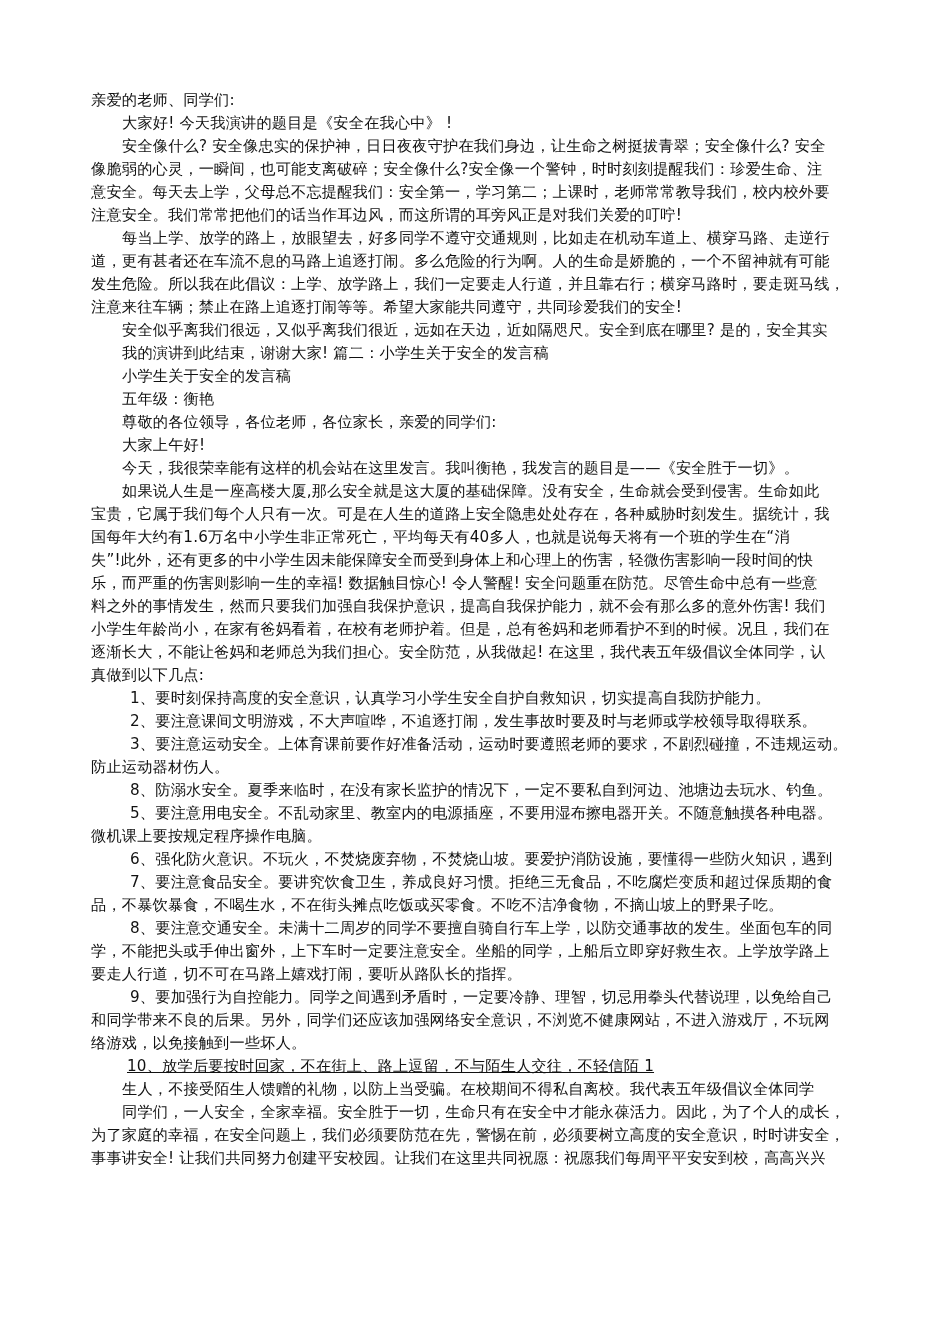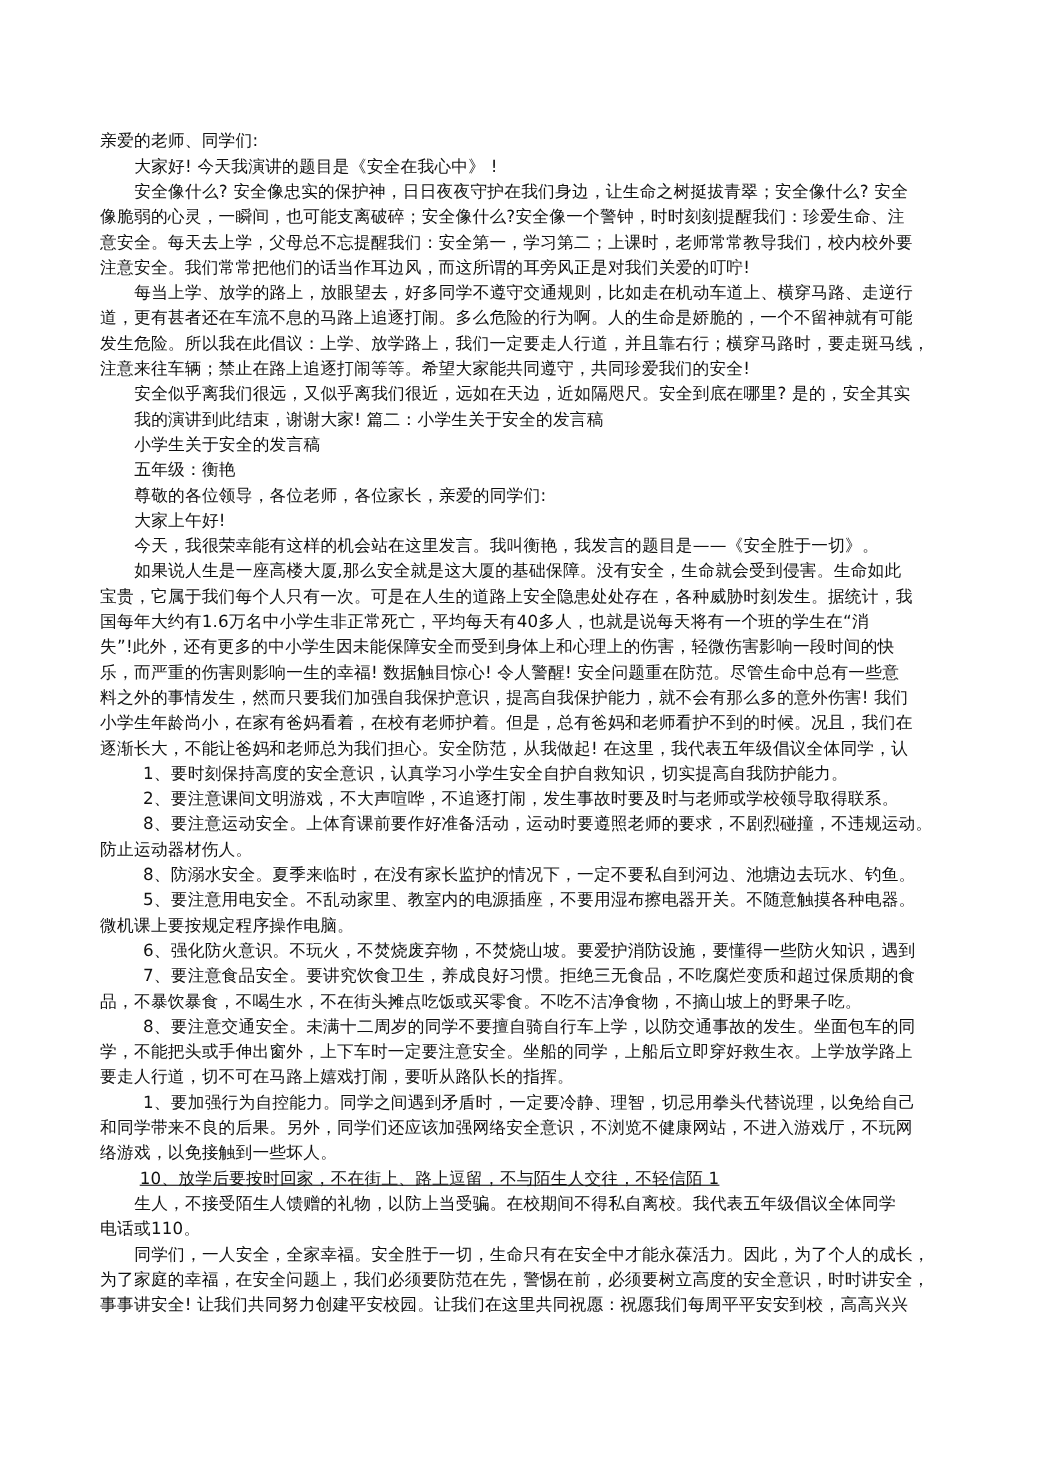--- a/index.html
+++ b/index.html
@@ -1,20 +1,20 @@
 <!DOCTYPE html>
 <html><head>
   <meta charset="utf-8">
   <style>
     html, body { margin: 0; padding: 0; background: #ffffff; }
     body { width: 950px; height: 1344px; position: relative; overflow: hidden; }
     .page {
       position: absolute; left: 91px; top: 89px; width: 770px;
       font-family: "DejaVu Sans", "Liberation Sans", sans-serif;
-      font-size: 15.2px; color: #111111; margin-top: 28px;
+      font-size: 15.2px; color: #111111;
     }
     .line { height: 23px; line-height: 23px; white-space: nowrap; letter-spacing: 0.2px; }
     .ind1 { padding-left: 31px; }
     .ind2 { padding-left: 39px; }
     .ind3 { padding-left: 36px; text-decoration: underline; }
   </style>
 </head>
 <body>
 
 <div class="page" id="page">
@@ -36,35 +36,35 @@
     <div class="line ind1">大家上午好!</div>
     <div class="line ind1">今天，我很荣幸能有这样的机会站在这里发言。我叫衡艳，我发言的题目是——《安全胜于一切》。</div>
     <div class="line ind1">如果说人生是一座高楼大厦,那么安全就是这大厦的基础保障。没有安全，生命就会受到侵害。生命如此</div>
     <div class="line">宝贵，它属于我们每个人只有一次。可是在人生的道路上安全隐患处处存在，各种威胁时刻发生。据统计，我</div>
     <div class="line">国每年大约有1.6万名中小学生非正常死亡，平均每天有40多人，也就是说每天将有一个班的学生在“消</div>
     <div class="line">失”!此外，还有更多的中小学生因未能保障安全而受到身体上和心理上的伤害，轻微伤害影响一段时间的快</div>
     <div class="line">乐，而严重的伤害则影响一生的幸福! 数据触目惊心! 令人警醒! 安全问题重在防范。尽管生命中总有一些意</div>
     <div class="line">料之外的事情发生，然而只要我们加强自我保护意识，提高自我保护能力，就不会有那么多的意外伤害! 我们</div>
     <div class="line">小学生年龄尚小，在家有爸妈看着，在校有老师护着。但是，总有爸妈和老师看护不到的时候。况且，我们在</div>
     <div class="line">逐渐长大，不能让爸妈和老师总为我们担心。安全防范，从我做起! 在这里，我代表五年级倡议全体同学，认</div>
+    <div class="line">真做到以下几点:</div>
     <div class="line ind2">1、要时刻保持高度的安全意识，认真学习小学生安全自护自救知识，切实提高自我防护能力。</div>
     <div class="line ind2">2、要注意课间文明游戏，不大声喧哗，不追逐打闹，发生事故时要及时与老师或学校领导取得联系。</div>
-    <div class="line ind2">8、要注意运动安全。上体育课前要作好准备活动，运动时要遵照老师的要求，不剧烈碰撞，不违规运动。</div>
+    <div class="line ind2">3、要注意运动安全。上体育课前要作好准备活动，运动时要遵照老师的要求，不剧烈碰撞，不违规运动。</div>
     <div class="line">防止运动器材伤人。</div>
     <div class="line ind2">8、防溺水安全。夏季来临时，在没有家长监护的情况下，一定不要私自到河边、池塘边去玩水、钓鱼。</div>
     <div class="line ind2">5、要注意用电安全。不乱动家里、教室内的电源插座，不要用湿布擦电器开关。不随意触摸各种电器。</div>
     <div class="line">微机课上要按规定程序操作电脑。</div>
     <div class="line ind2">6、强化防火意识。不玩火，不焚烧废弃物，不焚烧山坡。要爱护消防设施，要懂得一些防火知识，遇到</div>
     <div class="line ind2">7、要注意食品安全。要讲究饮食卫生，养成良好习惯。拒绝三无食品，不吃腐烂变质和超过保质期的食</div>
     <div class="line">品，不暴饮暴食，不喝生水，不在街头摊点吃饭或买零食。不吃不洁净食物，不摘山坡上的野果子吃。</div>
     <div class="line ind2">8、要注意交通安全。未满十二周岁的同学不要擅自骑自行车上学，以防交通事故的发生。坐面包车的同</div>
     <div class="line">学，不能把头或手伸出窗外，上下车时一定要注意安全。坐船的同学，上船后立即穿好救生衣。上学放学路上</div>
     <div class="line">要走人行道，切不可在马路上嬉戏打闹，要听从路队长的指挥。</div>
-    <div class="line ind2">1、要加强行为自控能力。同学之间遇到矛盾时，一定要冷静、理智，切忌用拳头代替说理，以免给自己</div>
+    <div class="line ind2">9、要加强行为自控能力。同学之间遇到矛盾时，一定要冷静、理智，切忌用拳头代替说理，以免给自己</div>
     <div class="line">和同学带来不良的后果。另外，同学们还应该加强网络安全意识，不浏览不健康网站，不进入游戏厅，不玩网</div>
     <div class="line">络游戏，以免接触到一些坏人。</div>
     <div class="line ind3">10、放学后要按时回家，不在街上、路上逗留，不与陌生人交往，不轻信陌 1</div>
     <div class="line ind1">生人，不接受陌生人馈赠的礼物，以防上当受骗。在校期间不得私自离校。我代表五年级倡议全体同学</div>
-    <div class="line">电话或110。</div>
     <div class="line ind1">同学们，一人安全，全家幸福。安全胜于一切，生命只有在安全中才能永葆活力。因此，为了个人的成长，</div>
     <div class="line">为了家庭的幸福，在安全问题上，我们必须要防范在先，警惕在前，必须要树立高度的安全意识，时时讲安全，</div>
     <div class="line">事事讲安全! 让我们共同努力创建平安校园。让我们在这里共同祝愿：祝愿我们每周平平安安到校，高高兴兴</div>
   </div>
 
 </body></html>

